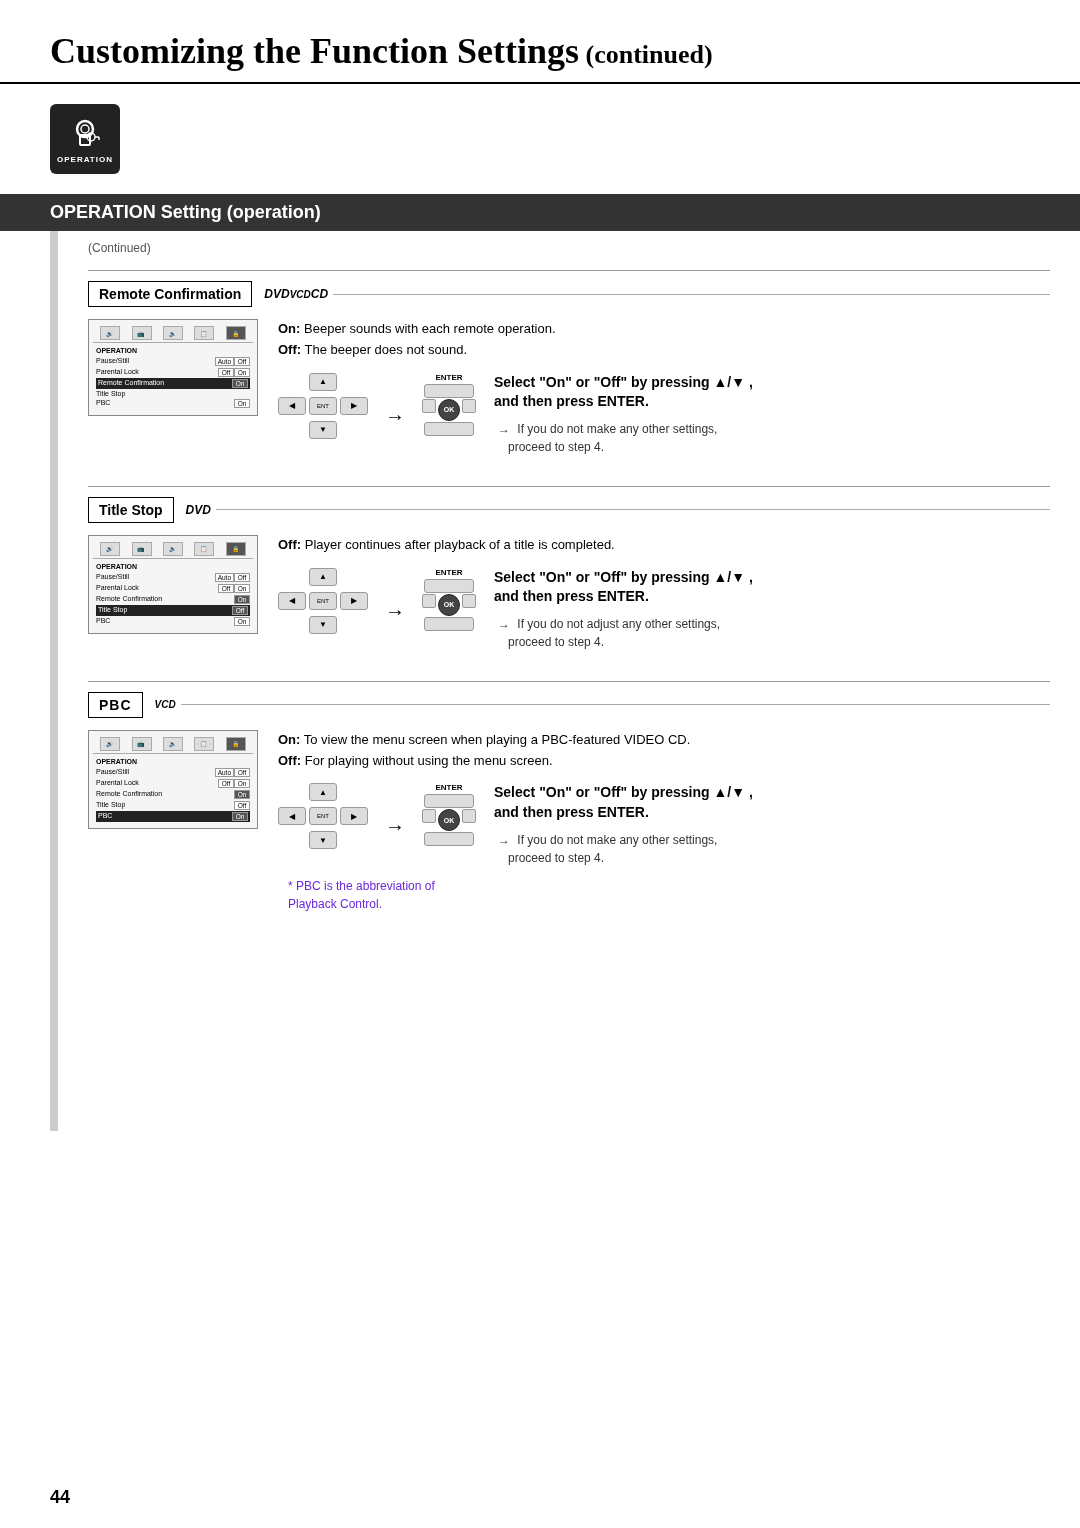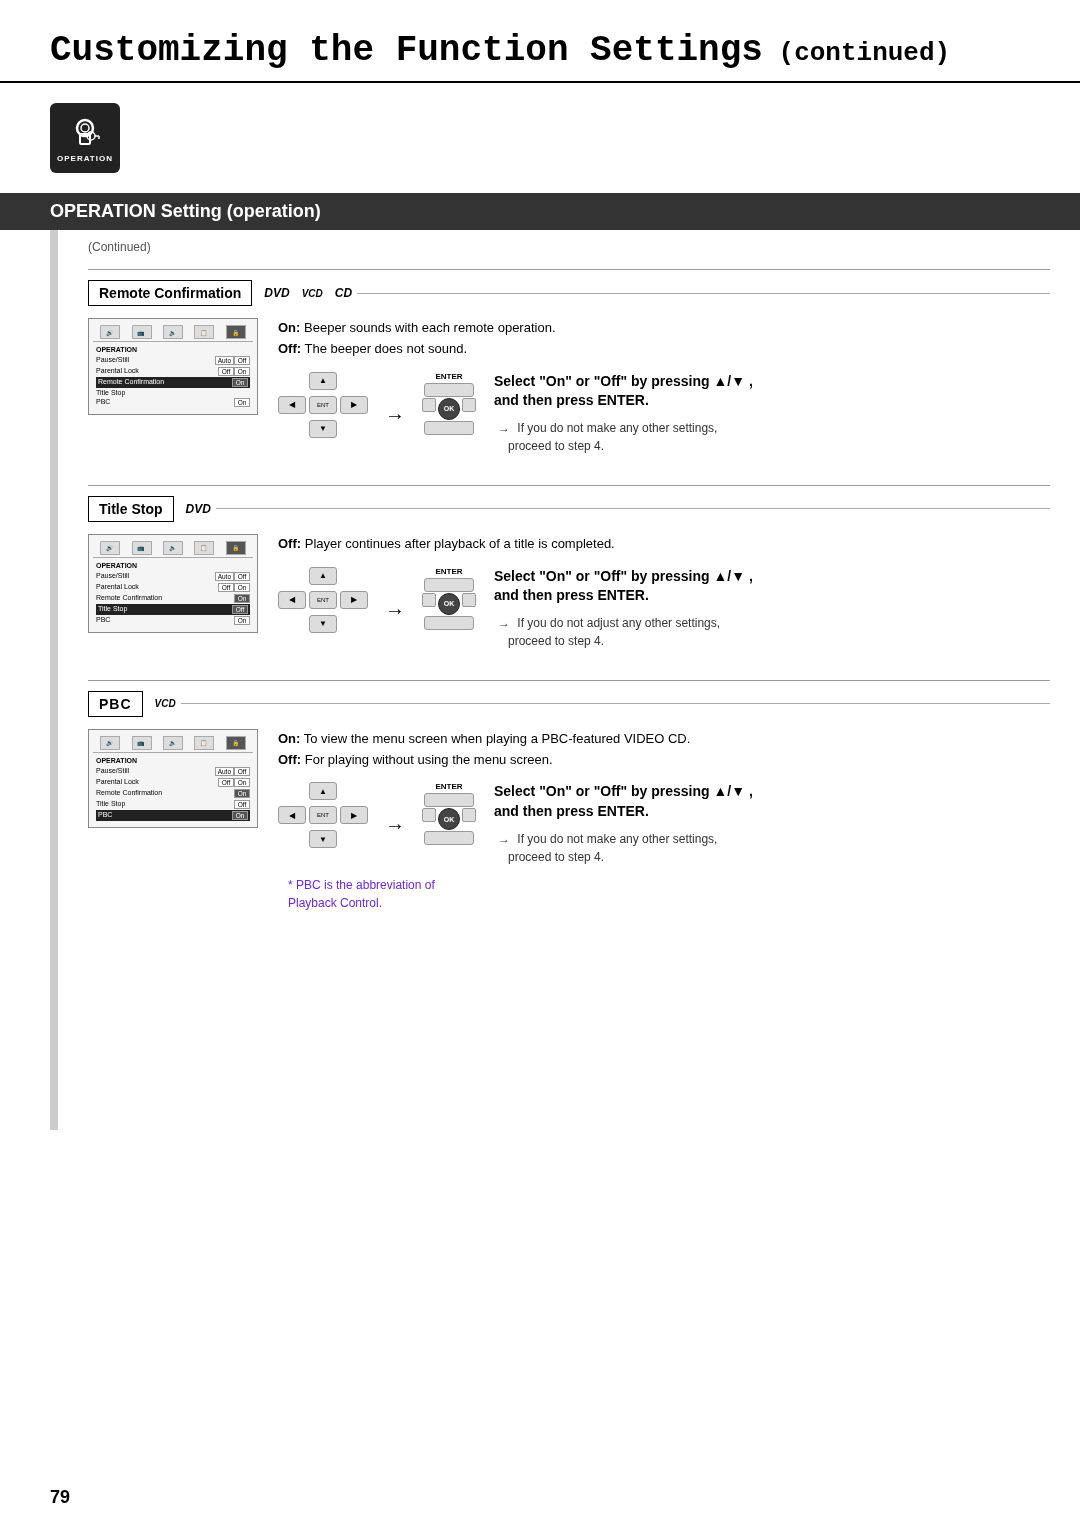--- a/index.html
+++ b/index.html
@@ -14,21 +14,21 @@
     }
 
     
     .page-header {
       padding: 30px 50px 10px 50px;
       border-bottom: 2px solid #000;
     }
     .page-title {
       font-size: 36px;
       font-weight: bold;
-      font-family: Liberation Mono, monospace;
+      font-family: Liberation Serif, serif;
     }
 
     
     .operation-icon-area {
       padding: 20px 50px;
       display: flex;
       align-items: center;
     }
     .operation-icon {
       width: 70px;
@@ -103,21 +103,21 @@
       padding: 4px 10px;
       font-weight: bold;
       font-size: 14px;
       margin-right: 12px;
       white-space: nowrap;
     }
 
     .device-badges {
       display: flex;
       align-items: center;
-      gap: 12px;
+      gap: 0;
     }
     .badge {
       font-size: 11px;
       font-weight: bold;
       font-style: italic;
     }
     .badge-dvd { }
     .badge-vcd { font-size: 10px; }
     .badge-cd { }
 
@@ -666,13 +666,13 @@
             <div>* PBC is the abbreviation of</div>
             <div>  Playback Control.</div>
           </div>
         </div>
       </div>
     </div>
 
   </div>
 </div>
 
-<div class="page-number">79</div>
+<div class="page-number">44</div>
 
 </body></html>

